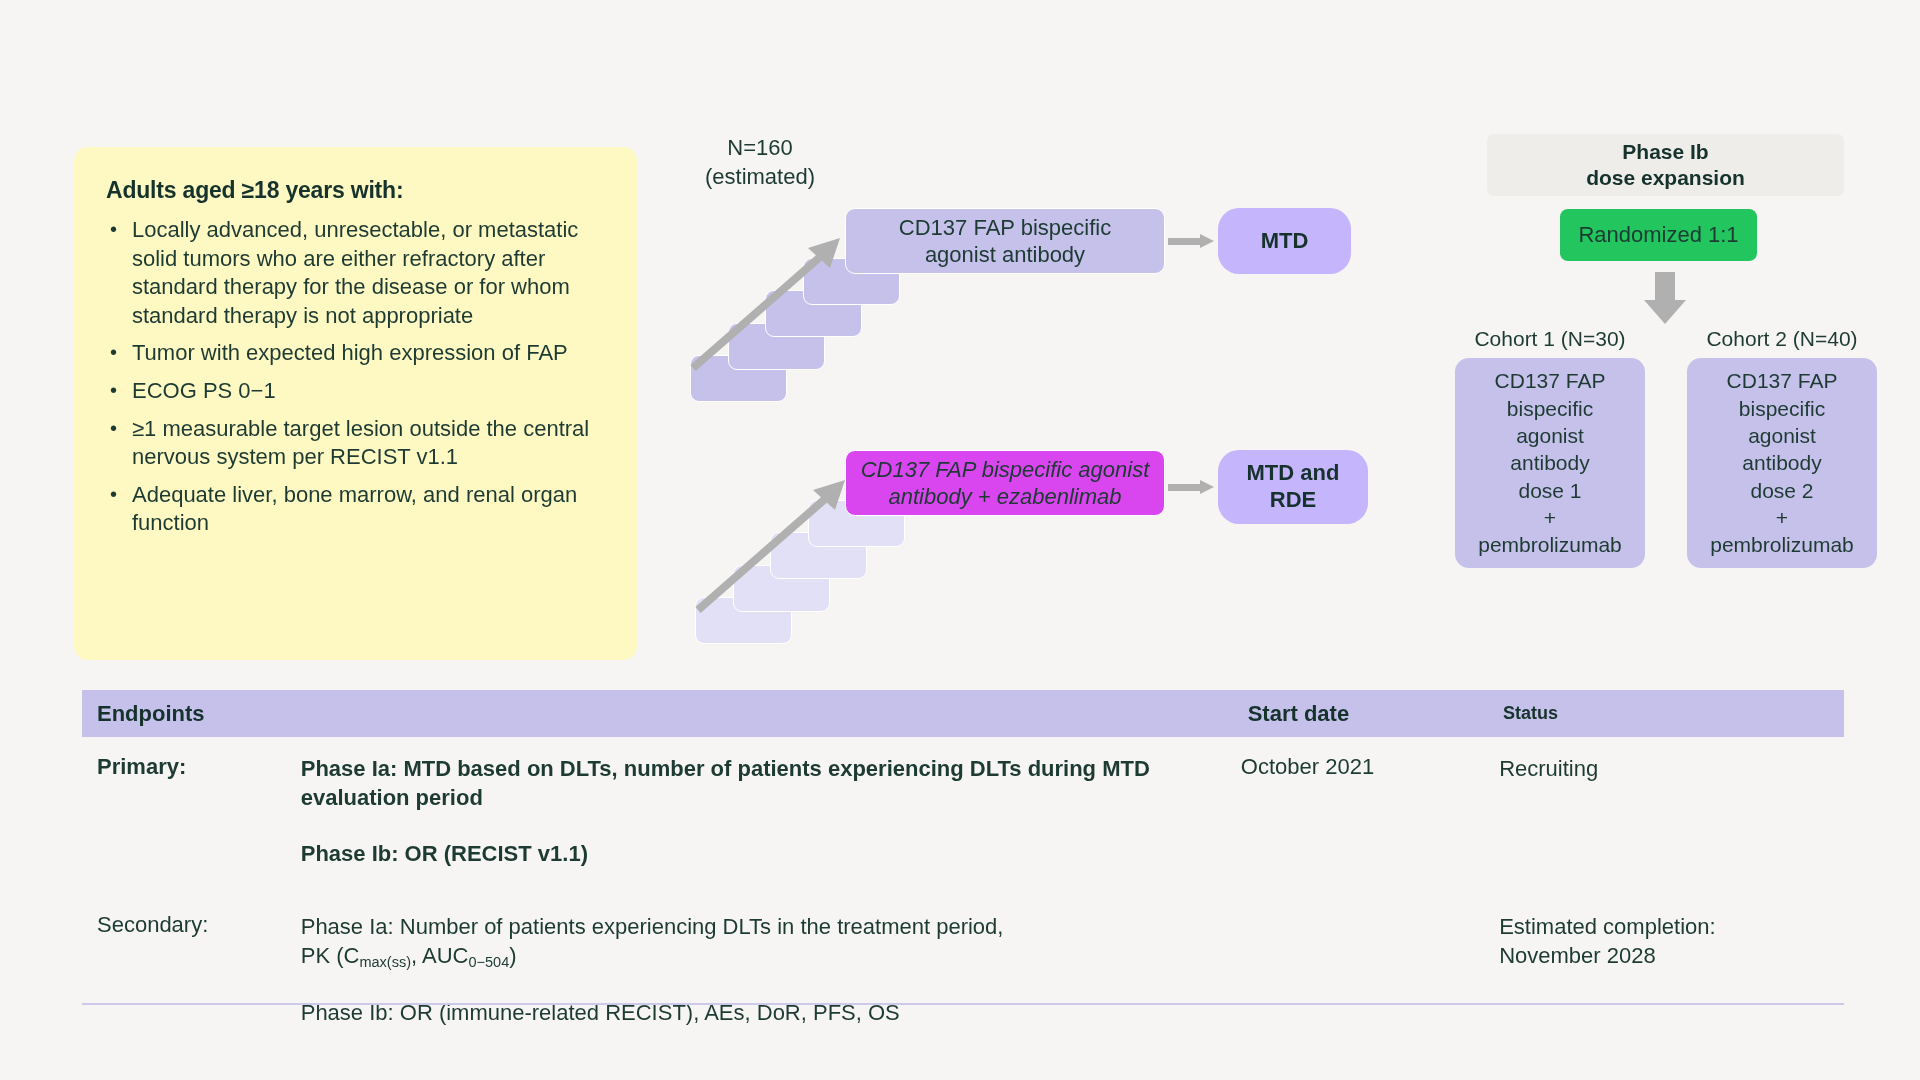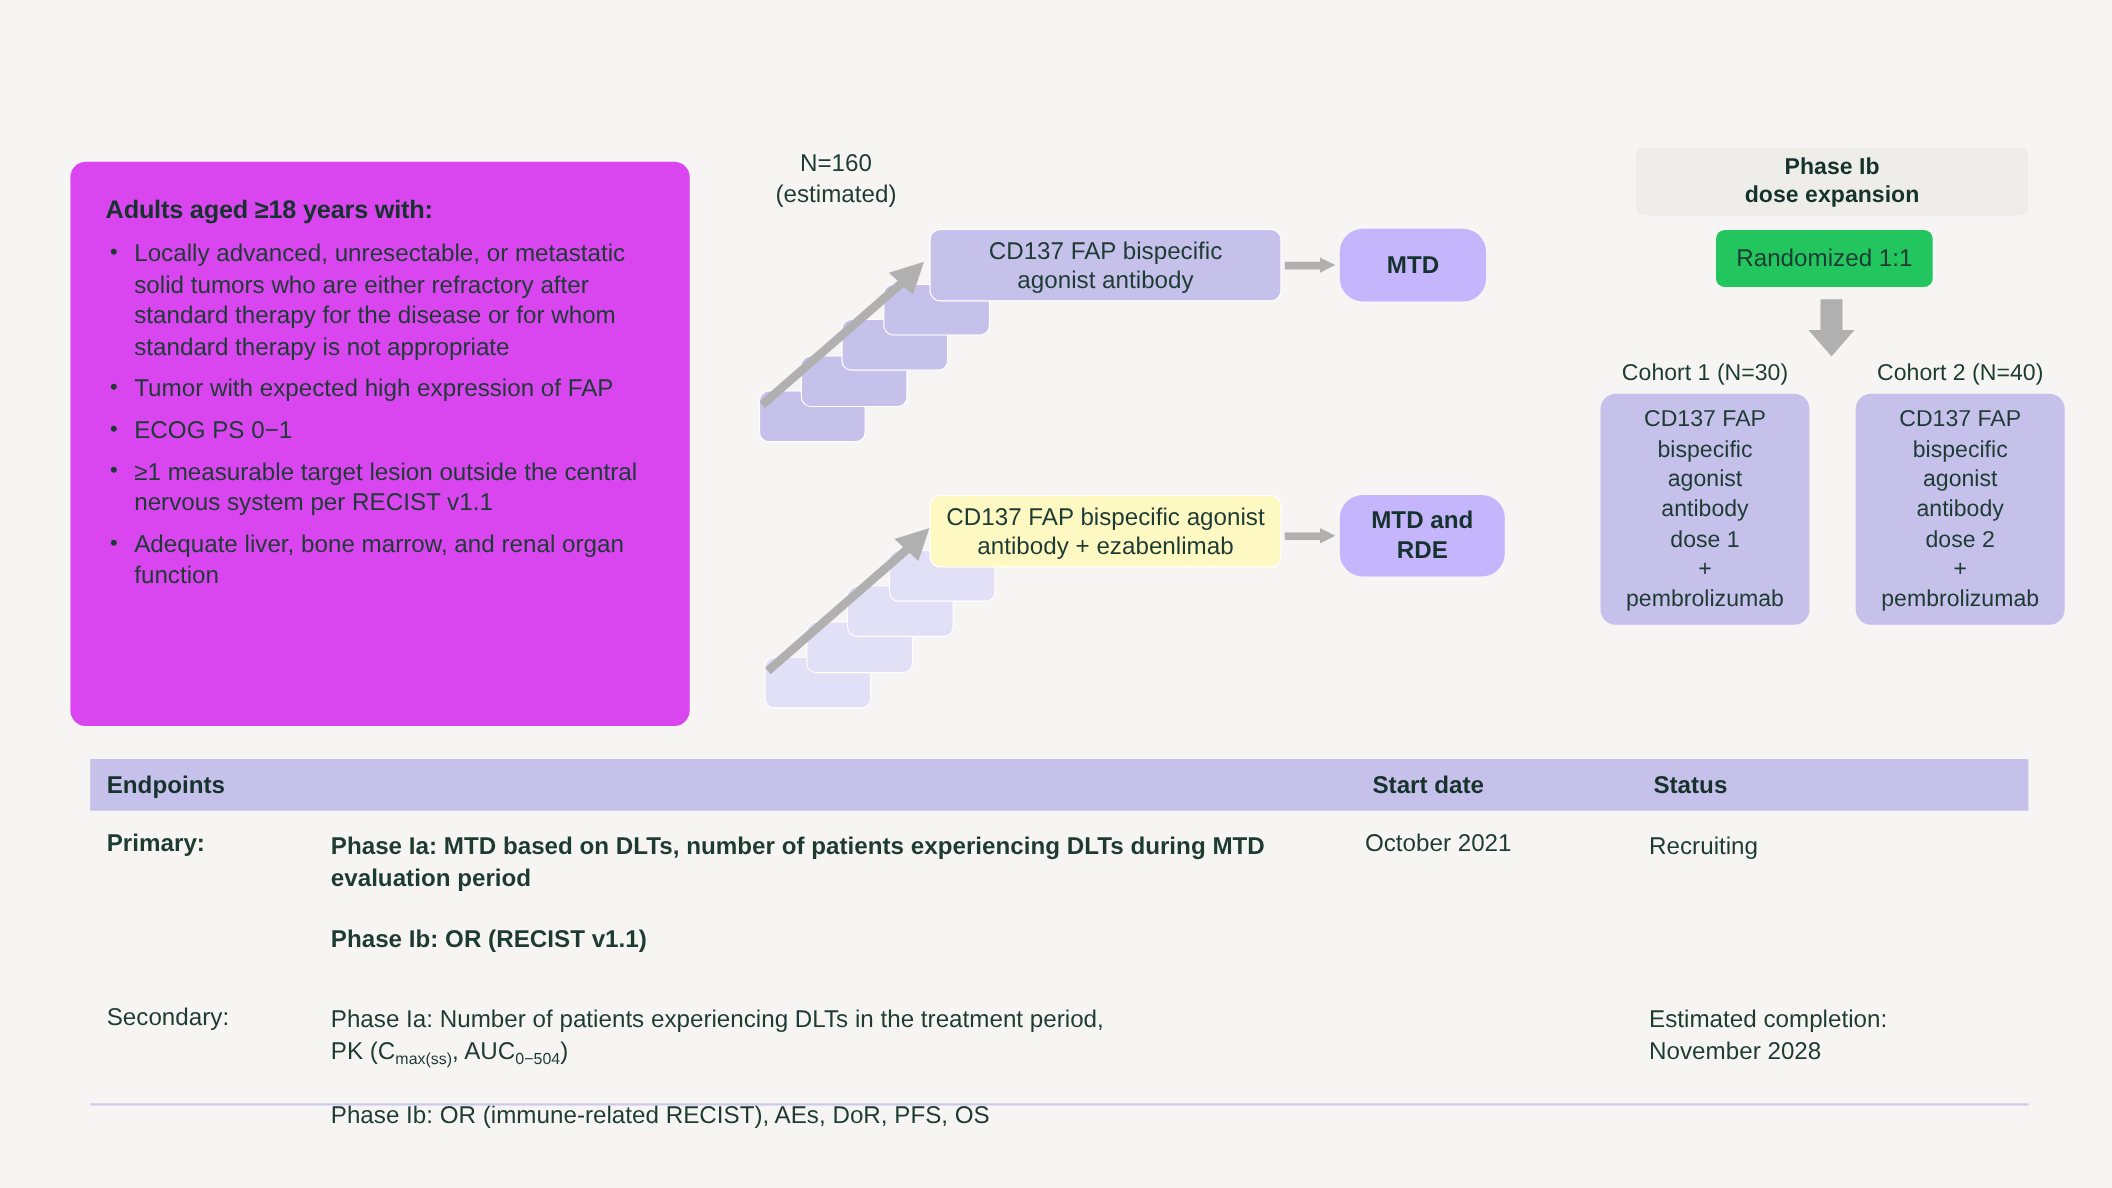--- a/index.html
+++ b/index.html
@@ -17,25 +17,25 @@
   }
   .canvas {
     position: absolute;
     inset: 0;
     background: #f6f5f3;
   }
 
   
   .eligibility {
     position: absolute;
-    left: 64px;
+    left: 74px;
     top: 147px;
     width: 563px;
     height: 513px;
-    background: #d946ef;
+    background: #fef9c3;
     border-radius: 14px;
     box-sizing: border-box;
     padding: 30px 28px 20px 28px;
   }
   .elig-title {
     font-size: 23px;
     font-weight: bold;
     letter-spacing: -0.2px;
     color: #16322c;
     margin: 0 0 12px 4px;
@@ -107,22 +107,23 @@
     box-sizing: border-box;
     padding: 6px 10px;
   }
   #arm-box-1 {
     left: 845px; top: 208px; width: 320px; height: 66px;
     background: #c5c1ea;
     border: 1.5px solid #ffffff;
   }
   #arm-box-2 {
     left: 845px; top: 450px; width: 320px; height: 66px;
-    background: #fef9c3;
+    background: #d946ef;
     border: 1.5px solid #ffffff;
+    font-style: italic;
   }
 
   
   .step {
     position: absolute;
     border-radius: 9px;
     border: 1.5px solid #ffffff;
     box-sizing: border-box;
   }
   .step.dark  { background: #c5c1ea; }
@@ -247,21 +248,21 @@
   }
   .ep-header-row {
     display: flex;
     background: #c5c1ea;
     height: 47px;
     align-items: center;
     box-sizing: border-box;
   }
   .ep-h-endpoints { width: 1155px; padding-left: 15px; font-weight: bold; font-size: 22px; color: #16322c; }
   .ep-h-start     { width: 260px; font-weight: bold; font-size: 22px; color: #16322c; margin-left: 16px; }
-  .ep-h-status    { width: 347px; font-weight: bold; font-size: 22px; color: #16322c; }
+  .ep-h-status    { width: 347px; font-weight: bold; font-size: 18px; color: #16322c; }
 
   .ep-row {
     display: flex;
     box-sizing: border-box;
     padding-top: 17px;
   }
   .ep-label  { width: 220px; padding-left: 15px; box-sizing: border-box; font-size: 22px; }
   .ep-detail { width: 935px; box-sizing: border-box; font-size: 22px; line-height: 1.33; }
   .ep-start  { width: 260px; box-sizing: border-box; font-size: 22px; margin-left: 11px; }
   .ep-status { width: 347px; box-sizing: border-box; font-size: 22px; line-height: 1.33; }

